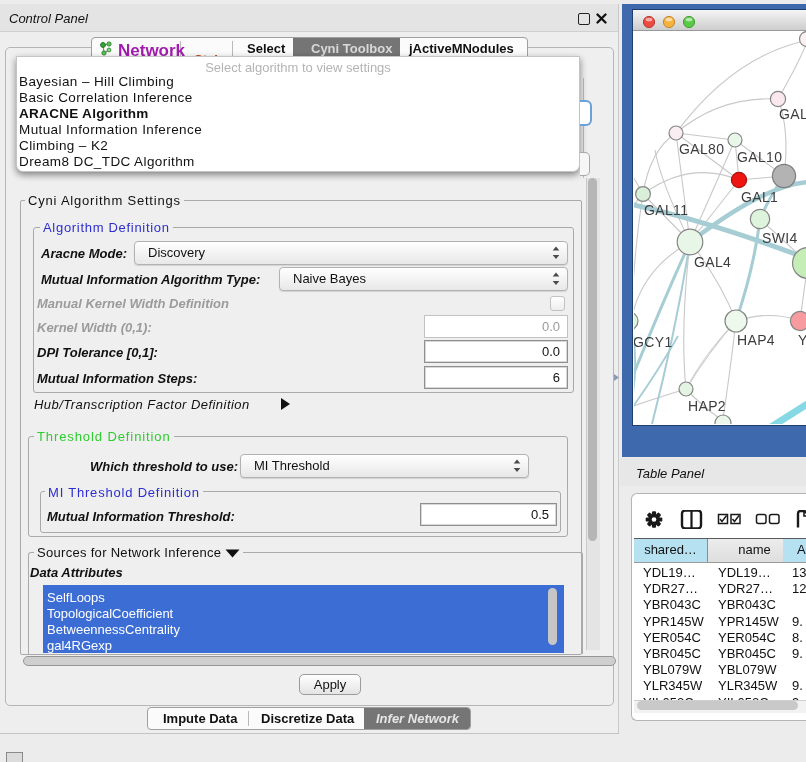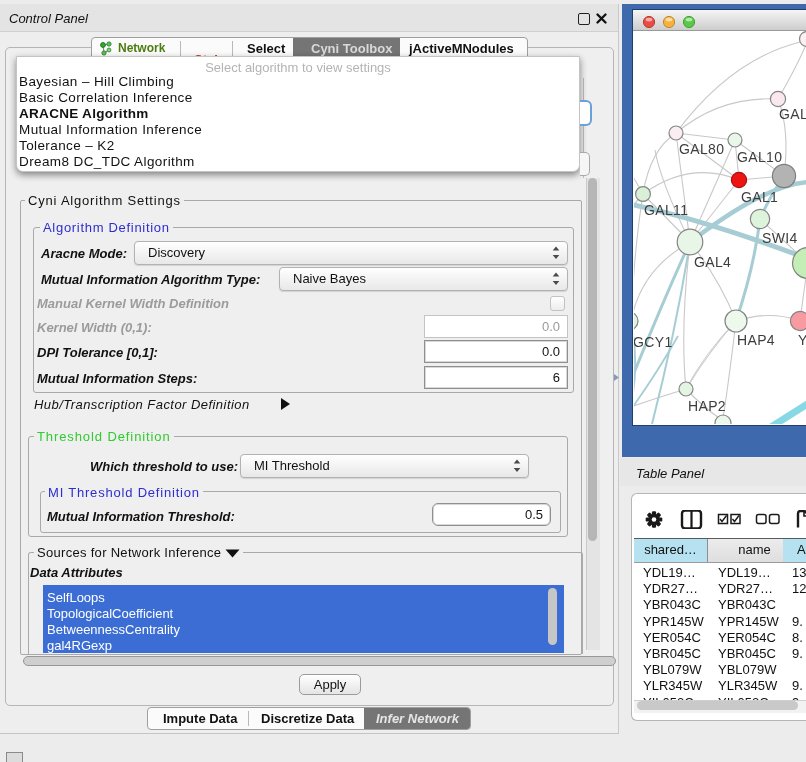--- a/index.html
+++ b/index.html
@@ -31,21 +31,21 @@
 <svg class="abs" style="left:596px;top:13px;" width="11" height="11" viewBox="0 0 11 11">
       <path d="M1.5 1.5 L9.5 9.5 M9.5 1.5 L1.5 9.5" stroke="#111" stroke-width="2.3" stroke-linecap="round"></path>
     </svg>
 
 <div class="abs" style="left:5px;top:47px;width:607px;height:657px;background:#efefef;border:1px solid #b5b5b5;border-radius:5px;"></div>
 
 <div class="abs" style="left:91px;top:37px;width:435px;height:21px;background:#fbfbfb;border:1px solid #9f9f9f;border-radius:4px;overflow:hidden;">
   <div class="abs" style="left:88px;top:3px;width:1px;height:15px;background:#b9b9b9;"></div>
   <div class="abs" style="left:140px;top:3px;width:1px;height:15px;background:#b9b9b9;"></div>
   <div class="abs" style="left:201px;top:0;width:107px;height:21px;background:#757575;"></div>
-  <div class="abs b" style="left:26px;top:3px;font-size:12px;color:#4d7c0f;">Network</div>
+  <div class="abs b" style="left:26px;top:3px;font-size:17px;color:#a21caf;">Network</div>
   <div class="abs b" style="left:102px;top:14px;font-size:13px;color:#c2410c;">Style</div>
   <div class="abs b" style="left:155px;top:3px;font-size:13px;color:#111;">Select</div>
   <div class="abs b" style="left:219px;top:3px;font-size:13px;color:#d9d9d9;">Cyni Toolbox</div>
   <div class="abs b" style="left:317px;top:3px;font-size:13px;color:#111;">jActiveMNodules</div>
 
   <svg class="abs" style="left:7px;top:3px;" width="14" height="15" viewBox="0 0 14 15">
     <path d="M4 4 L10 3 M4 4 L5 12 M5 12 L10 9" stroke="#8a8a8a" stroke-width="1.2" fill="none"></path>
     <circle cx="4" cy="4" r="2.4" fill="#35a835" stroke="#1d741d"></circle>
     <circle cx="10" cy="3" r="2.1" fill="#5cc45c" stroke="#2c8a2c"></circle>
     <circle cx="5" cy="12" r="2.1" fill="#5cc45c" stroke="#2c8a2c"></circle>
@@ -104,21 +104,21 @@
 <div class="combo" style="left:240px;top:454px;width:287px;height:22px;">
       <span class="ct">MI Threshold</span>
       <svg class="ar" width="9" height="22" viewBox="0 0 9 22">
         <path d="M1.2 8.6 L4.5 4.6 L7.8 8.6 Z M1.2 13 L4.5 17 L7.8 13 Z" fill="#4a4a4a"></path>
       </svg>
     </div>
 
 <div class="group" style="left:40px;top:491px;width:519px;height:40px;"></div>
 <div class="gtitle blue" style="left:45px;top:485px;letter-spacing:0.8px;">MI Threshold Definition</div>
 <div class="lbl b" style="left:47px;top:509px;">Mutual Information Threshold:</div>
-<div class="tf tfe" style="left:432px;top:503px;width:119px;height:23px;line-height:21px;border-radius:6px;">0.5</div>
+<div class="tf tfe" style="left:420px;top:503px;width:137px;height:23px;line-height:21px;">0.5</div>
 
 <div class="group" style="left:28px;top:552px;width:553px;height:101px;border-bottom:none;border-radius:3px 3px 0 0;"></div>
 <div class="gtitle" style="left:34px;top:545px;color:#111;letter-spacing:0.3px;">Sources for Network Inference <svg width="15" height="9" viewBox="0 0 15 9" style="vertical-align:-1px;">
         <path d="M0.5 0.5 L14.5 0.5 L7.5 8.5 Z" fill="#111"></path>
       </svg></div>
 <div class="lbl b" style="left:30px;top:565px;">Data Attributes</div>
 
 <div class="abs" style="left:43px;top:585px;width:521px;height:68px;background:#3b6dd5;">
   <div class="abs" style="left:4px;top:5px;color:#fff;font-size:13px;">SelfLoops</div>
   <div class="abs" style="left:4px;top:21px;color:#fff;font-size:13px;">TopologicalCoefficient</div>
@@ -138,21 +138,21 @@
   <div class="abs b" style="left:113px;top:3px;font-size:13px;color:#111;">Discretize Data</div>
   <div class="abs b" style="left:228px;top:3px;font-size:13px;color:#e6e6e6;font-style:italic;">Infer Network</div>
 </div>
 
 <div class="abs" style="left:16px;top:56px;width:564px;height:116px;background:#fff;border:1px solid #c4c4c4;border-radius:0 0 7px 7px;box-shadow:0 3px 7px rgba(0,0,0,0.45);box-sizing:border-box;">
   <div class="abs" style="left:0;top:3px;width:100%;text-align:center;font-size:13px;color:#b4b4b4;">Select algorithm to view settings</div>
   <div class="abs" style="left:2px;top:17px;font-size:13.5px;color:#111;letter-spacing:0.4px;">Bayesian – Hill Climbing</div>
   <div class="abs" style="left:2px;top:33px;font-size:13.5px;color:#111;letter-spacing:0.4px;">Basic Correlation Inference</div>
   <div class="abs b" style="left:2px;top:49px;font-size:13.5px;color:#111;letter-spacing:0.3px;">ARACNE Algorithm</div>
   <div class="abs" style="left:2px;top:65px;font-size:13.5px;color:#111;letter-spacing:0.4px;">Mutual Information Inference</div>
-  <div class="abs" style="left:2px;top:81px;font-size:13.5px;color:#111;letter-spacing:0.4px;">Tolerance – K2</div>
+  <div class="abs" style="left:2px;top:81px;font-size:13.5px;color:#111;letter-spacing:0.4px;">Climbing – K2</div>
   <div class="abs" style="left:2px;top:97px;font-size:13.5px;color:#111;letter-spacing:0.4px;">Dream8 DC_TDC Algorithm</div>
 </div>
 
 <div class="abs" style="left:580px;top:100px;width:12px;height:26px;background:#fff;border:2.5px solid #6ba0d9;border-left:none;border-radius:0 6px 6px 0;box-sizing:border-box;"></div>
 <div class="abs" style="left:580px;top:152px;width:10px;height:24px;background:#f6f6f6;border:1px solid #a8a8a8;border-left:none;border-radius:0 5px 5px 0;box-sizing:border-box;"></div>
 
 <svg class="abs" style="left:613px;top:373px;" width="7" height="9" viewBox="0 0 7 9">
       <path d="M1 1 L6 4.5 L1 8 Z" fill="#8a9ab4"></path>
     </svg>
 

